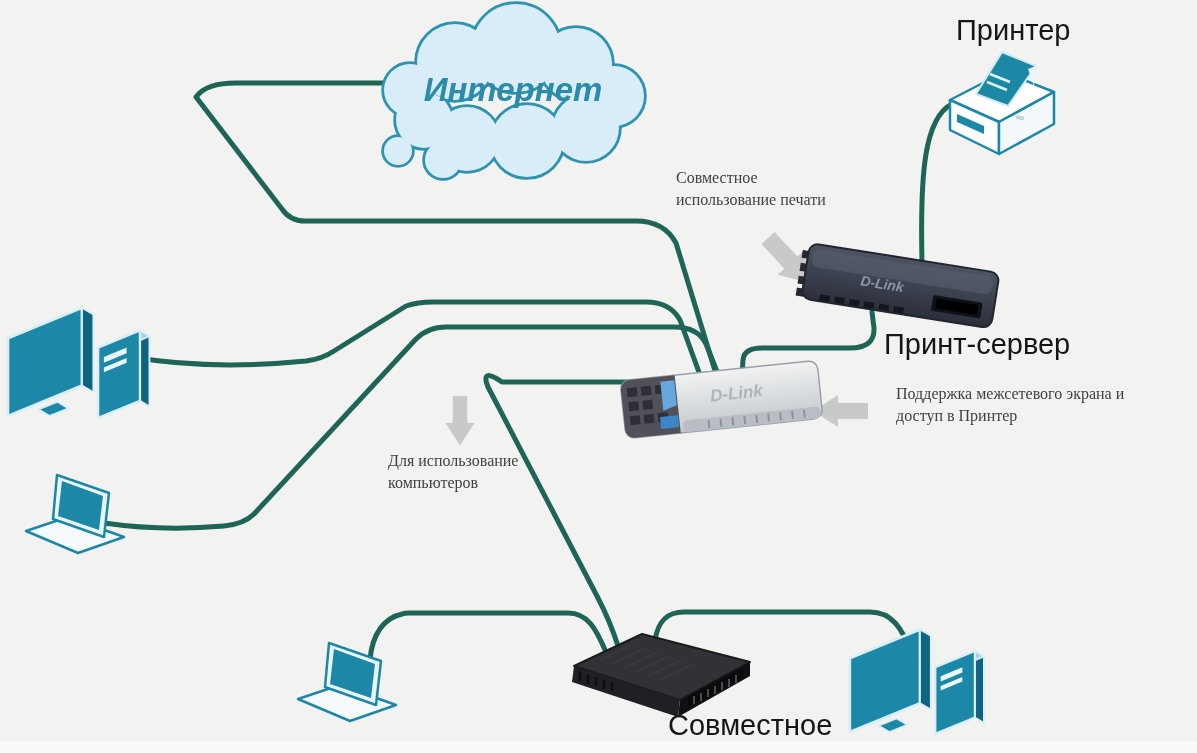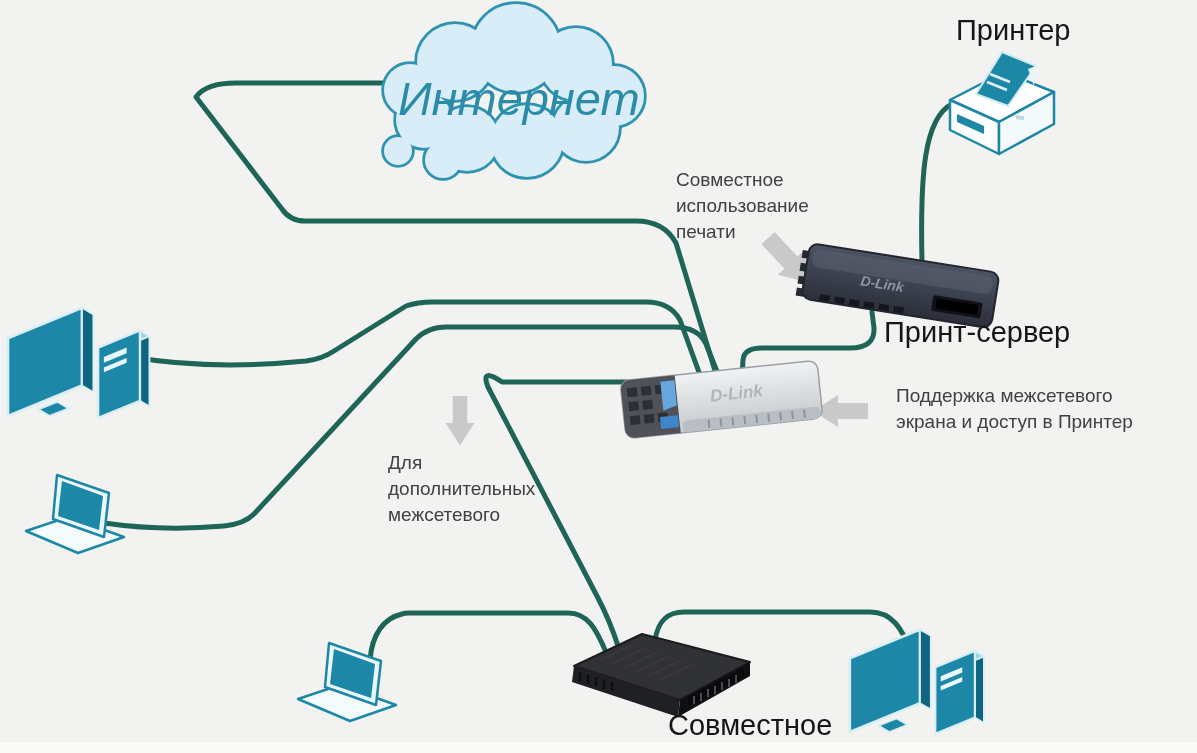--- a/index.html
+++ b/index.html
@@ -14,22 +14,22 @@
     font-family:"Liberation Sans", sans-serif;
   }
   #stage{position:absolute;left:0;top:0;width:1197px;height:753px;}
   svg{position:absolute;left:0;top:0;}
   .cable{fill:none;stroke:var(--cable-color);stroke-width:5;stroke-linecap:round;stroke-linejoin:round;}
   .cloud-puff{fill:var(--cloud-fill);stroke:var(--cloud-border);stroke-width:5.5;}
   .cloud-puff-fill{fill:var(--cloud-fill);}
   .arrow{fill:var(--arrow-color);}
   .lbl{position:absolute;white-space:nowrap;}
   .device-label{font-size:29px;color:var(--label-text-color);}
-  .note{position:absolute;font-size:19px;line-height:1.36;color:var(--annotation-text-color);}
-  .cloud-text{font-size:47px;font-weight:normal;font-style:italic;color:var(--cloud-text-color);text-align:center;}
+  .note{position:absolute;font-size:16px;line-height:1.36;color:var(--annotation-text-color);font-family:Liberation Serif, serif;}
+  .cloud-text{font-size:33px;font-weight:bold;font-style:italic;color:var(--cloud-text-color);text-align:center;}
 </style>
 </head>
 <body>
 
 <div id="stage">
 
 <svg width="1197" height="753" viewBox="0 0 1197 753">
   <defs>
     <linearGradient id="psg" x1="0" y1="0" x2="0" y2="1">
       <stop offset="0" stop-color="#4d5363"></stop>
@@ -188,22 +188,22 @@
 
   <rect x="0" y="742" width="1197" height="11" fill="#fafaf8"></rect>
 </svg>
 
 <div class="lbl cloud-text" style="left:398px;top:71px;width:230px;">Интернет</div>
 
 <div class="lbl device-label" style="left:956px;top:14px;">Принтер</div>
 
 <div class="note" style="left:676px;top:167px;width:150px;">Совместное использование печати</div>
 
-<div class="lbl device-label" style="left:884px;top:316px;">Принт-сервер</div>
+<div class="lbl device-label" style="left:884px;top:328px;">Принт-сервер</div>
 
 <div class="note" style="left:896px;top:383px;width:255px;">Поддержка межсетевого экрана и доступ в Принтер</div>
 
 
-<div class="note" style="left:388px;top:450px;width:135px;">Для дополнительных межсетевого</div>
+<div class="note" style="left:388px;top:450px;width:135px;">Для использование компьютеров</div>
 
 <div class="lbl device-label" style="left:668px;top:709px;">Совместное</div>
 
 </div>
 
 </body></html>

